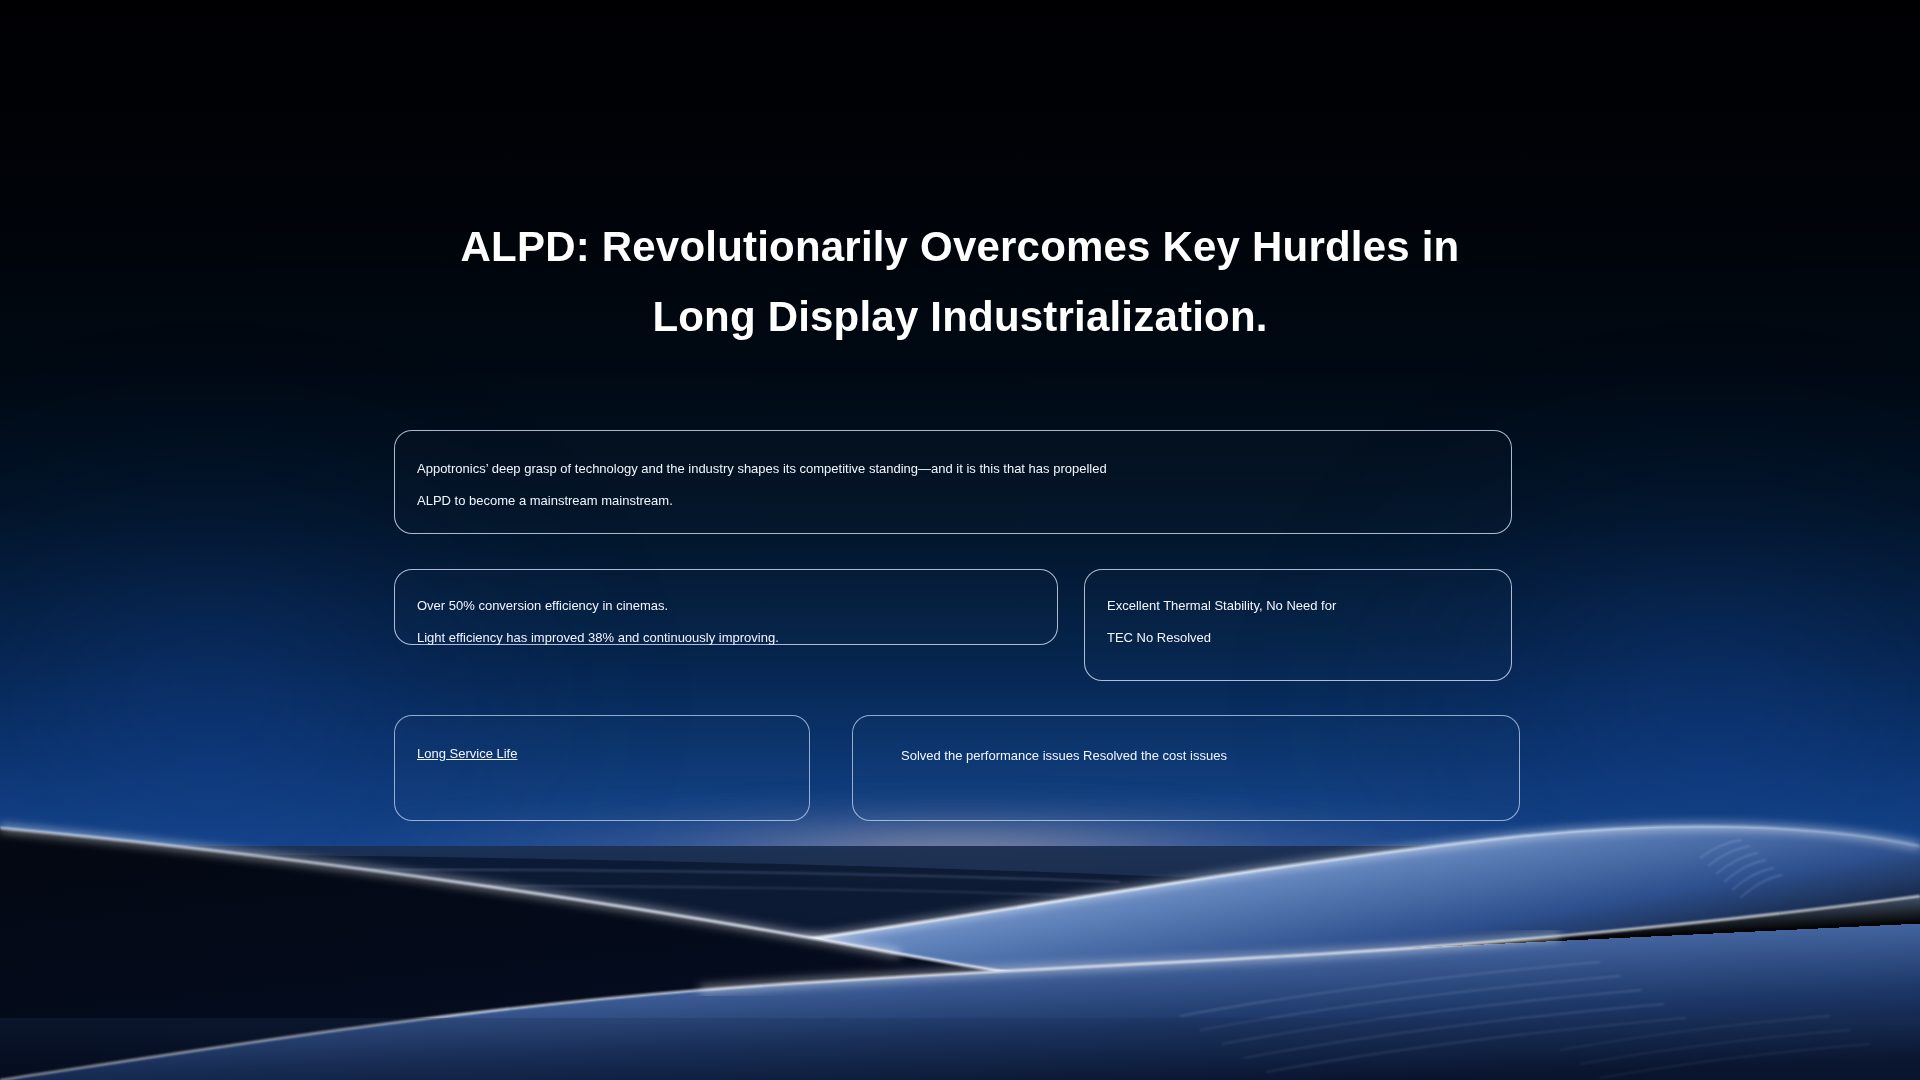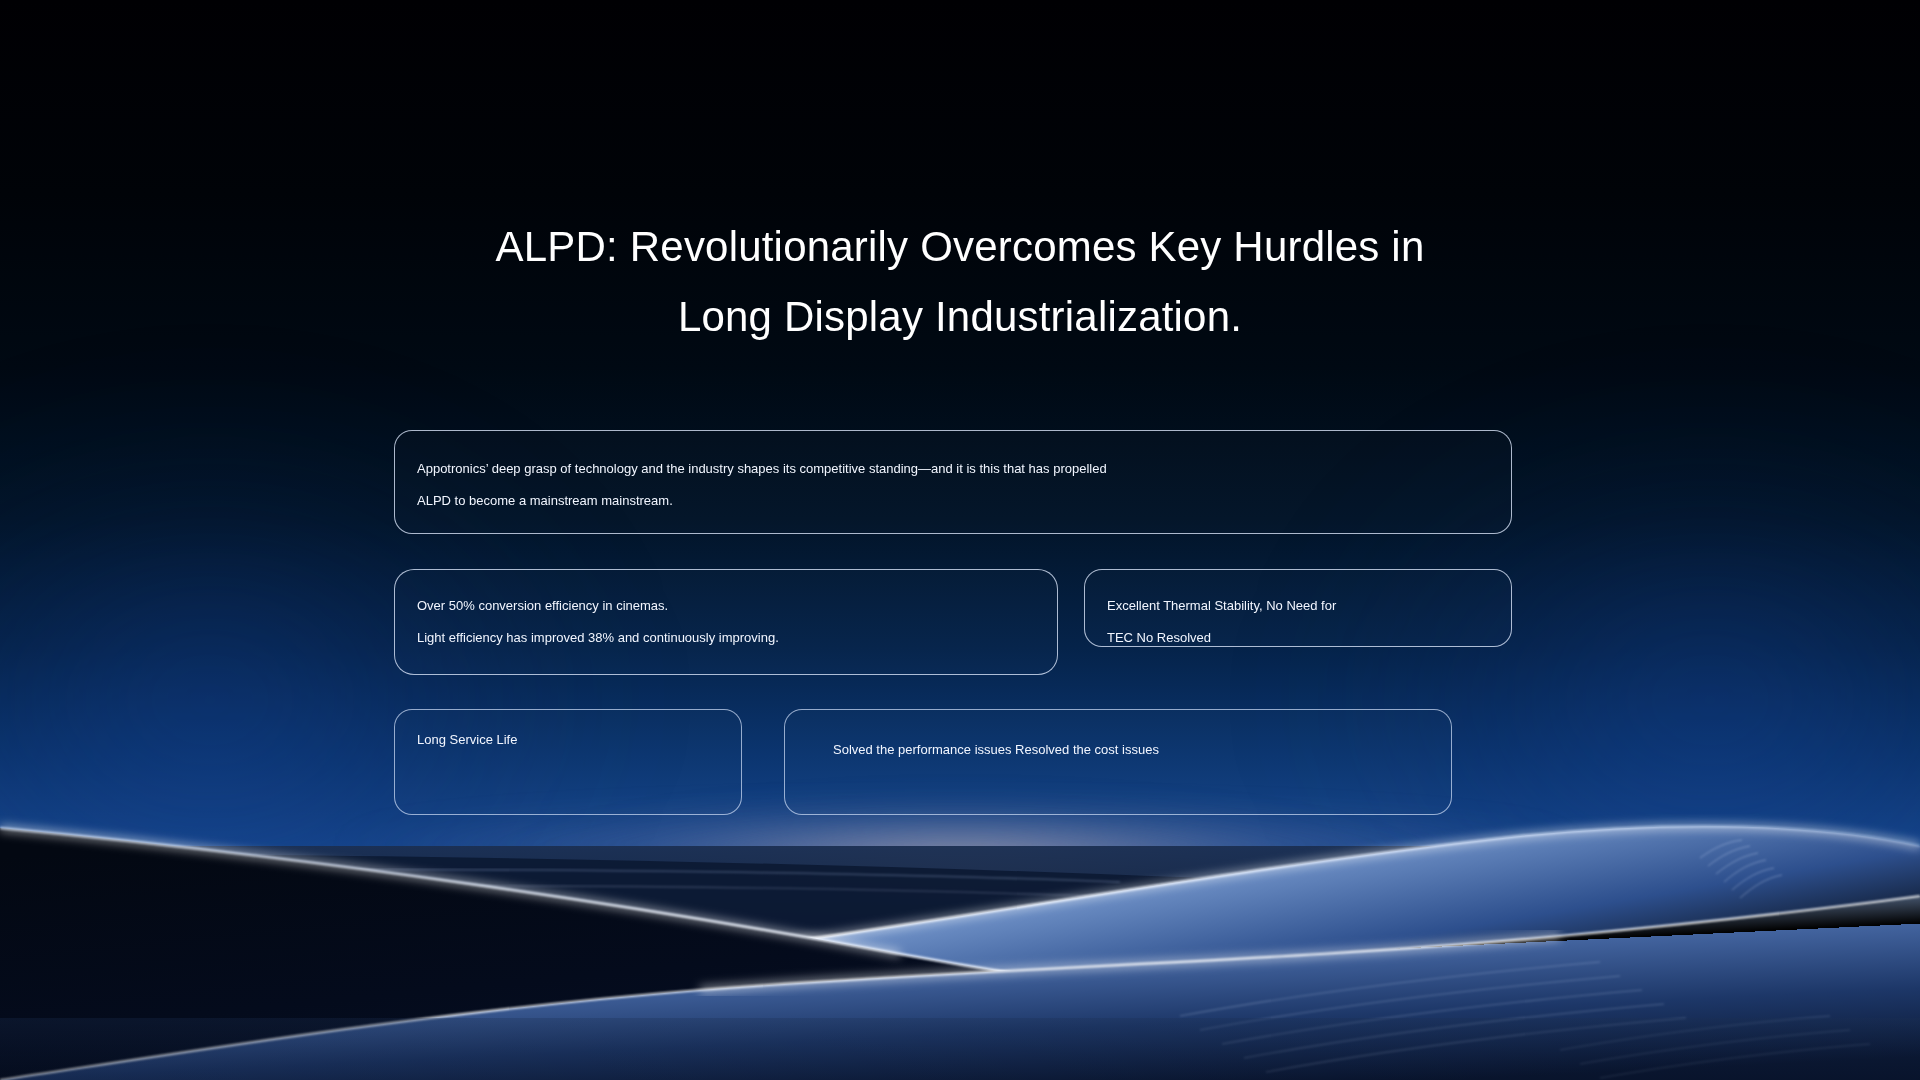--- a/index.html
+++ b/index.html
@@ -94,45 +94,45 @@
 
   .title {
     position:absolute;
     left:0; right:0; top:212px;
     text-align:center;
     color:#ffffff;
     font-size:42px;
     font-weight:400;
     letter-spacing:0.2px;
   }
-  .title .line { display:block; line-height:70px; }
+  .title .line { display:block; line-height:70px;font-weight:bold; }
 
   .cards { position:absolute; left:394px; top:430px; width:1132px; }
 
   .card {
     position:relative;
     border:1px solid rgba(216,228,248,0.80);
     border-radius:18px;
     background:rgba(255,255,255,0.012);
     color:#f2f6ff;
     font-size:13px;
     line-height:32px;
     padding:26px 22px 26px 22px;
   }
   .card p { white-space:nowrap; }
 
   .row { display:flex; }
 
   #card-intro { width:1118px; height:104px; padding-top:22px; }
   .row-2 { margin-top:35px; }
-  #card-efficiency { width:664px; height:106px; padding-top:20px;border-radius:20px; }
-  #card-thermal    { width:428px; height:78px; padding-top:20px; margin-left:26px; }
+  #card-efficiency { width:664px; height:76px; padding-top:20px; }
+  #card-thermal    { width:428px; height:112px; padding-top:20px; margin-left:26px; }
 
   .row-3 { margin-top:34px; }
-  #card-lifetime { width:348px; height:106px; padding-top:14px; }
+  #card-lifetime { width:416px; height:106px; padding-top:22px;text-decoration:underline; }
   #card-solved   { width:668px; height:106px; padding-top:24px; padding-left:48px; margin-left:42px; }
 
   .card.dim { border-color:rgba(205,220,245,0.72); }
 </style>
 </head>
 <body>
 
 <div id="slide">
 
   <div class="sky"></div>

